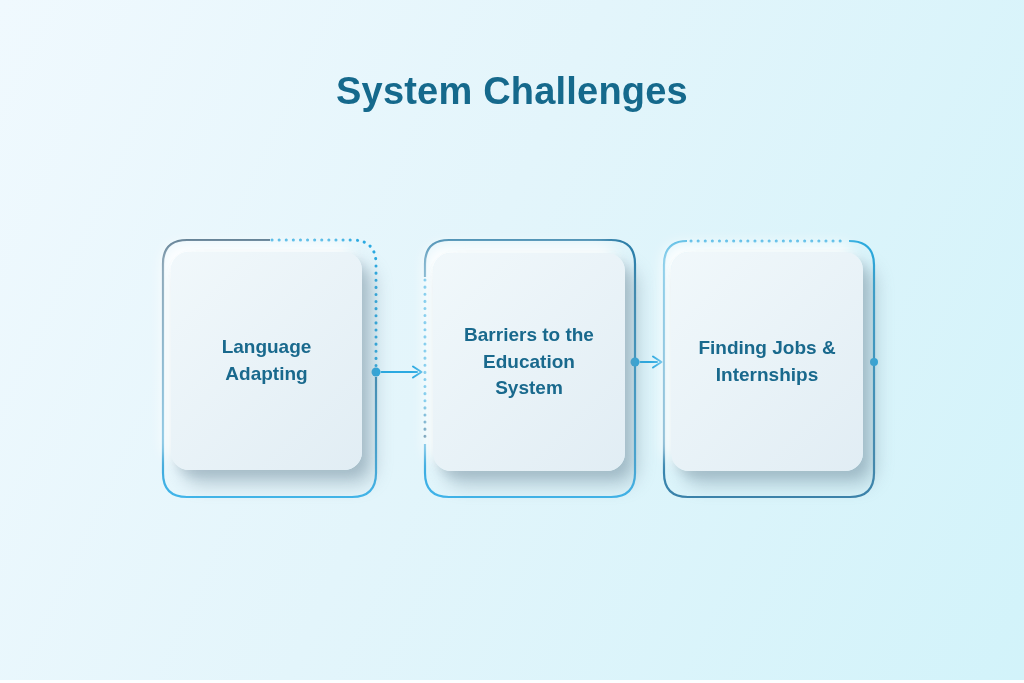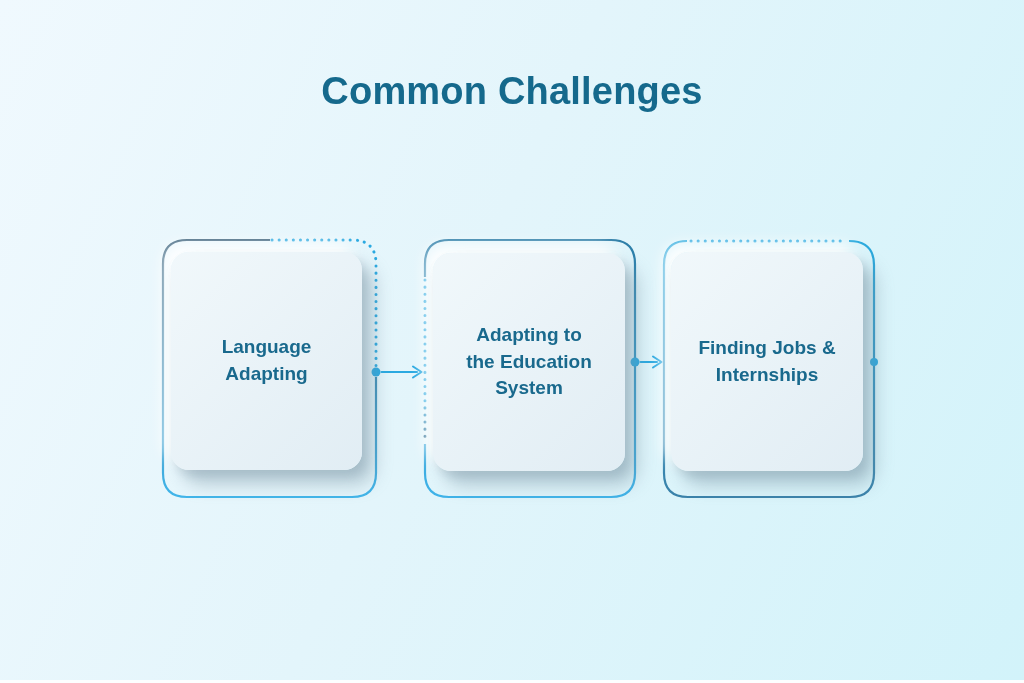--- a/index.html
+++ b/index.html
@@ -94,28 +94,28 @@
 
     <circle class="node" cx="635" cy="362" r="4.5"></circle>
     <path class="conn" d="M 640.5 362 H 657"></path>
     <path class="conn" d="M 653 356.5 L 661.5 362 L 653 367.5"></path>
 
     <path class="solid" stroke="url(#g3)" d="M 687 241 Q 664 241 664 265 V 473 Q 664 497 688 497 H 850 Q 874 497 874 473 V 265 Q 874 241 849 241"></path>
     <path class="dots" d="M 691 241 H 844"></path>
     <circle class="node" cx="874" cy="362" r="4"></circle>
   </svg>
 
-  <h1 class="title">Common Challenges</h1>
+  <h1 class="title">System Challenges</h1>
 
   <div class="card card1">
     <span class="card-label">Language Adapting</span>
   </div>
 
   <div class="card card2">
-    <span class="card-label">Adapting to the Education System</span>
+    <span class="card-label">Barriers to the Education System</span>
   </div>
 
   <div class="card card3">
     <span class="card-label">Finding Jobs &amp; Internships</span>
   </div>
 
   <div class="bottom-strip"></div>
 </div>
 
 </body></html>

